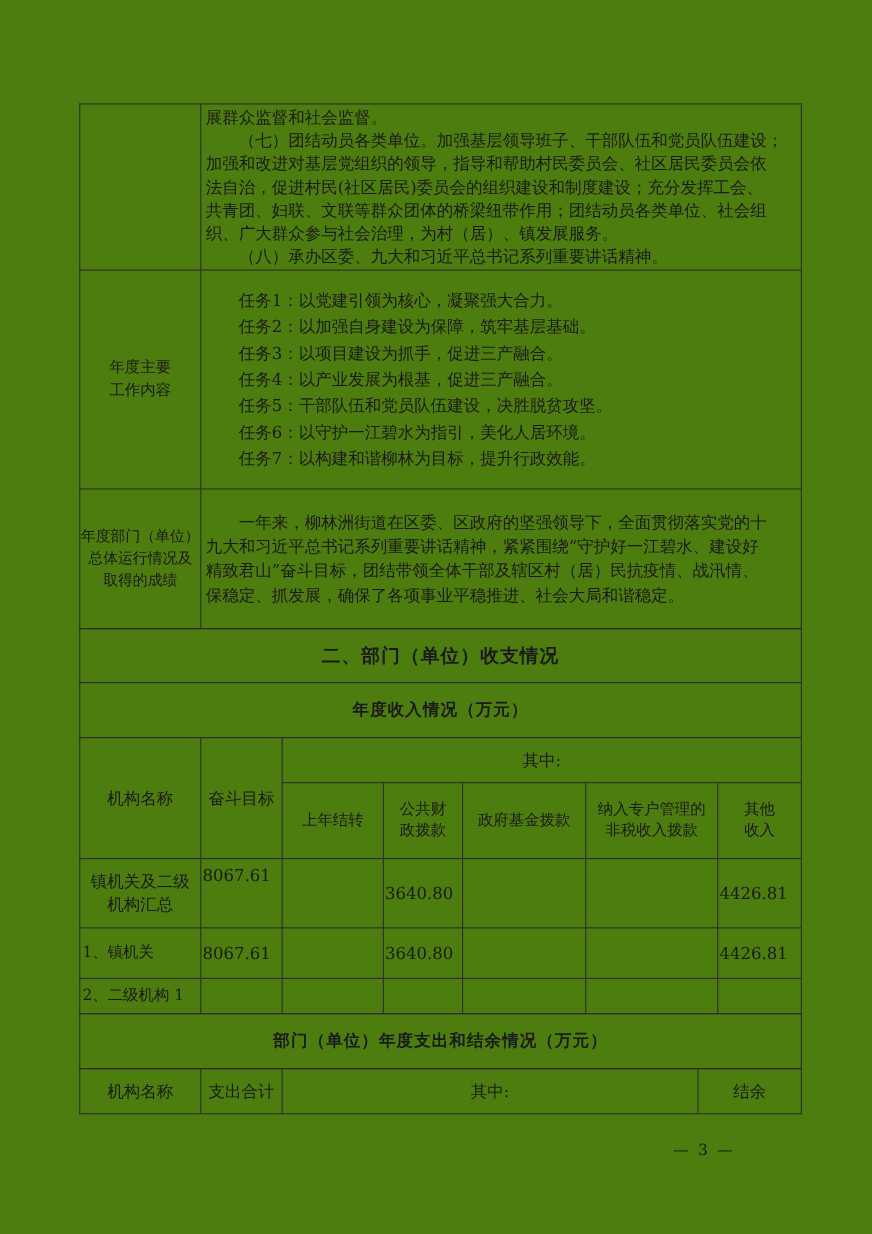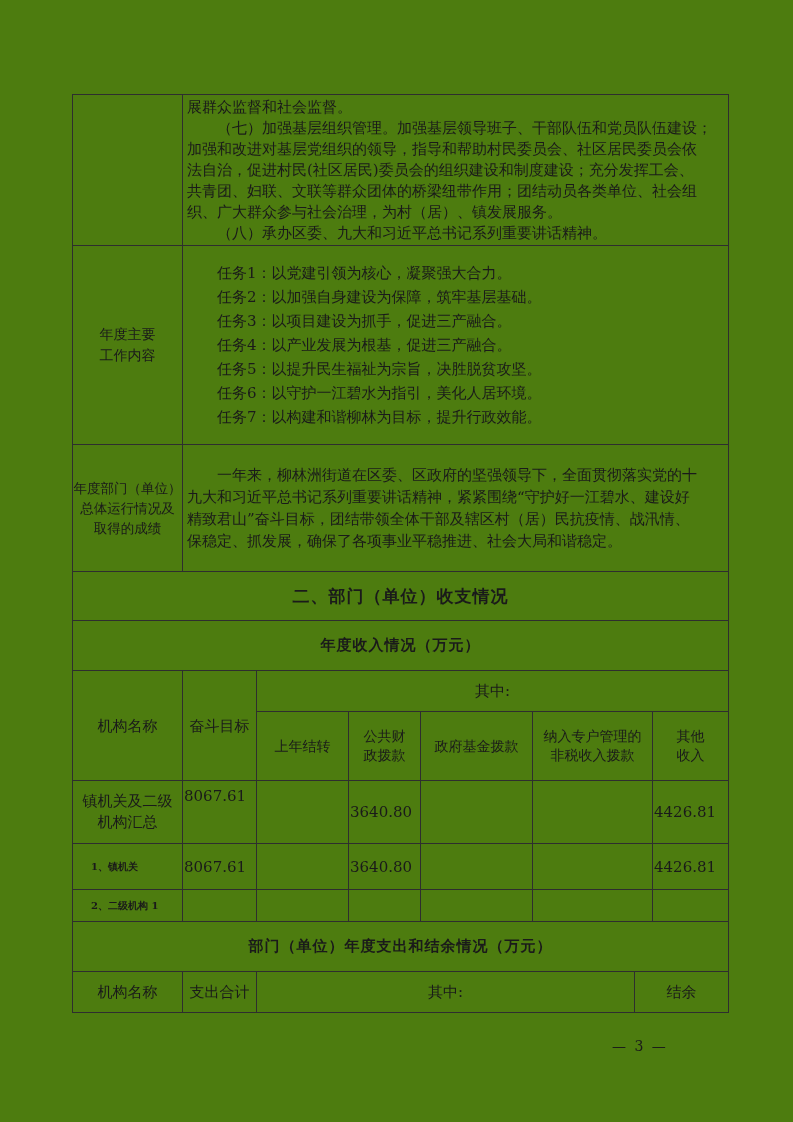--- a/index.html
+++ b/index.html
@@ -27,21 +27,21 @@
   .sec-title{height:48px;text-align:center;font-weight:bold;font-size:17px;
     font-family:"Liberation Sans","DejaVu Sans",sans-serif;letter-spacing:1px;}
   .sub-title{height:49px;text-align:center;font-weight:bold;font-size:15px;
     font-family:"Liberation Sans","DejaVu Sans",sans-serif;letter-spacing:1px;}
 
   
   .hc{text-align:center;font-size:15px;line-height:20px;}
   .h1 td{height:40px;}
   .h2 td{height:68px;font-size:14px;line-height:19px;text-align:center;}
   .num{font-size:15px;text-align:left;padding-left:1px;}
-  .nameL{font-size:10px;text-align:left;padding-left:18px;line-height:21px;font-weight:bold;}
+  .nameL{font-size:14px;text-align:left;padding-left:2px;line-height:21px;}
   .nameC{font-size:15px;text-align:center;line-height:21px;}
   .r0 td{height:56px;}
   .r1 td{height:45px;}
   .r2 td{height:31px;}
   .vt{vertical-align:top;padding-top:6px;}
 
   
   .hx td{height:40px;text-align:center;font-size:15px;}
 
   .footer{position:absolute;left:612px;top:1038px;font-size:14px;
@@ -56,39 +56,39 @@
     <table class="t">
       <colgroup>
           <col style="width:110px">
           <col>
         </colgroup>
       <tbody>
           <tr>
         <td class="lbl"></td>
         <td class="content paraA">
           <div class="ln">展群众监督和社会监督。</div>
-          <div class="ln ind">（七）加强基层组织管理。加强基层领导班子、干部队伍和党员队伍建设；</div>
+          <div class="ln ind">（七）团结动员各类单位。加强基层领导班子、干部队伍和党员队伍建设；</div>
           <div class="ln">加强和改进对基层党组织的领导，指导和帮助村民委员会、社区居民委员会依</div>
           <div class="ln">法自治，促进村民(社区居民)委员会的组织建设和制度建设；充分发挥工会、</div>
           <div class="ln">共青团、妇联、文联等群众团体的桥梁纽带作用；团结动员各类单位、社会组</div>
           <div class="ln">织、广大群众参与社会治理，为村（居）、镇发展服务。</div>
           <div class="ln ind">（八）承办区委、九大和习近平总书记系列重要讲话精神。</div>
         </td>
       </tr>
       <tr>
         <td class="lbl">
           <div class="ln">年度主要</div>
           <div class="ln">工作内容</div>
         </td>
         <td class="content tasksCell">
           <div class="ln">任务1：以党建引领为核心，凝聚强大合力。</div>
           <div class="ln">任务2：以加强自身建设为保障，筑牢基层基础。</div>
           <div class="ln">任务3：以项目建设为抓手，促进三产融合。</div>
           <div class="ln">任务4：以产业发展为根基，促进三产融合。</div>
-          <div class="ln">任务5：以提升民生福祉为宗旨，决胜脱贫攻坚。</div>
+          <div class="ln">任务5：干部队伍和党员队伍建设，决胜脱贫攻坚。</div>
           <div class="ln">任务6：以守护一江碧水为指引，美化人居环境。</div>
           <div class="ln">任务7：以构建和谐柳林为目标，提升行政效能。</div>
         </td>
       </tr>
       <tr>
         <td class="lbl lbl-small">
           <div class="ln">年度部门（单位）</div>
           <div class="ln">总体运行情况及</div>
           <div class="ln">取得的成绩</div>
         </td>

